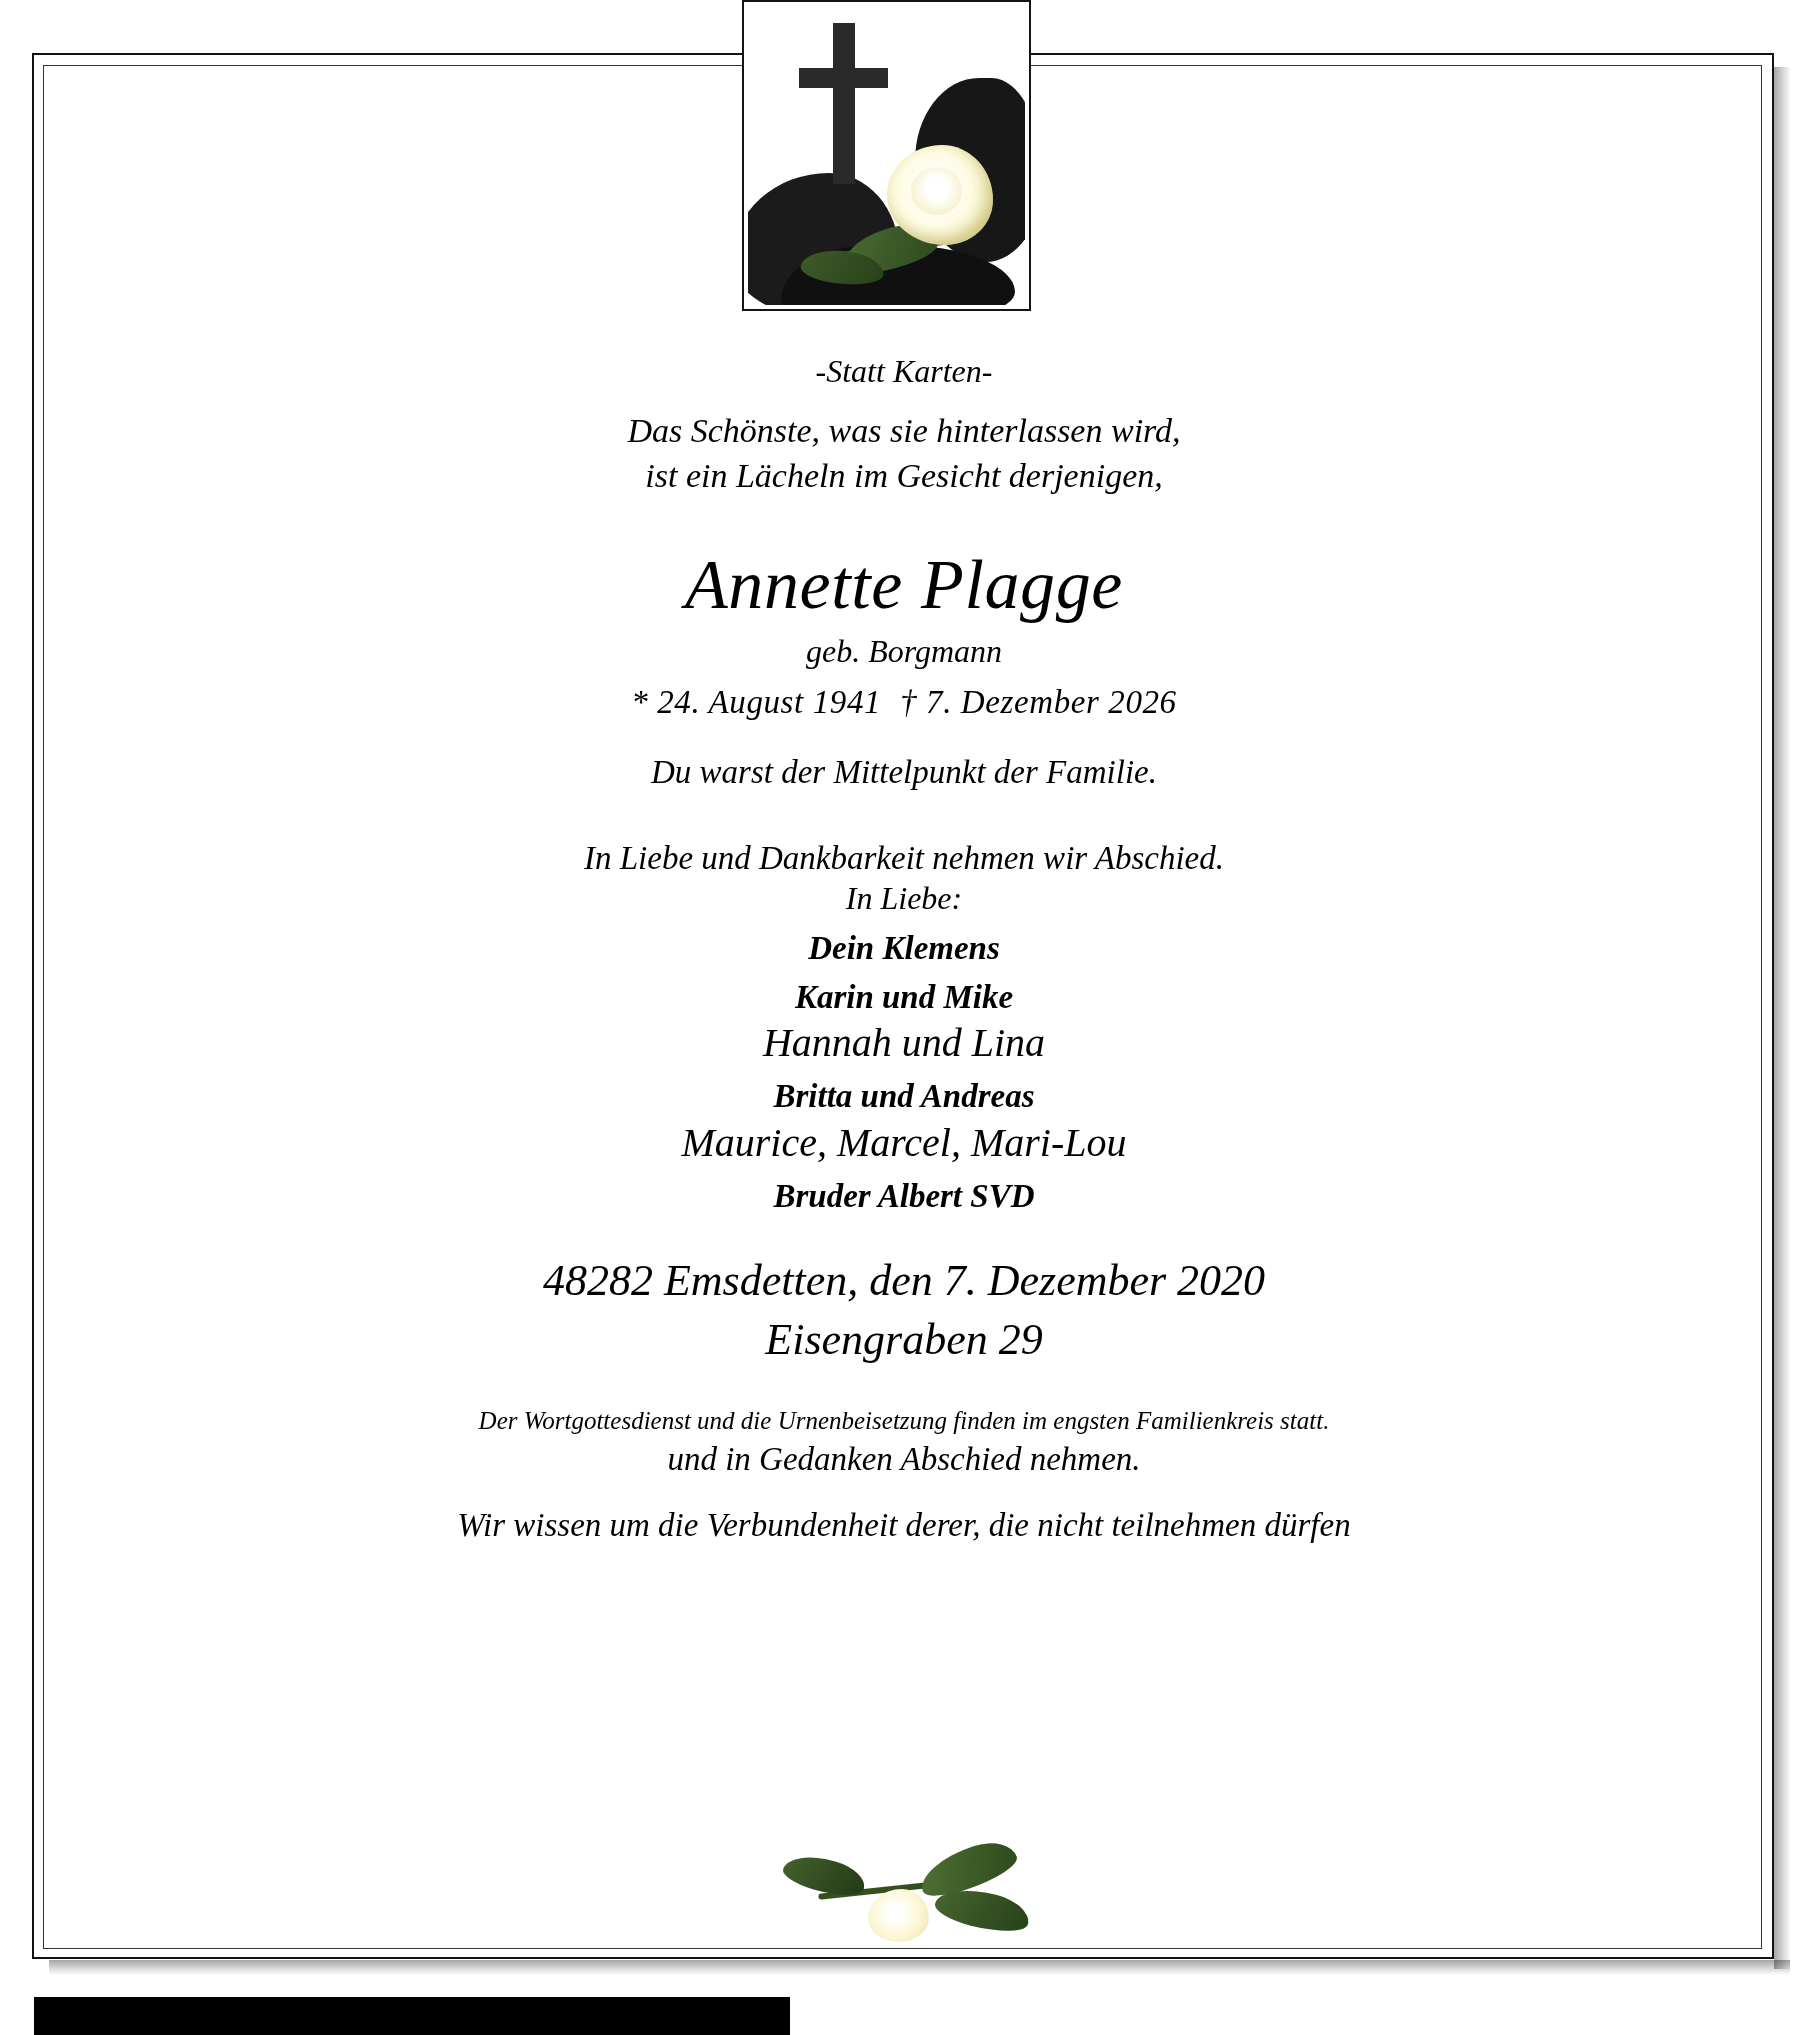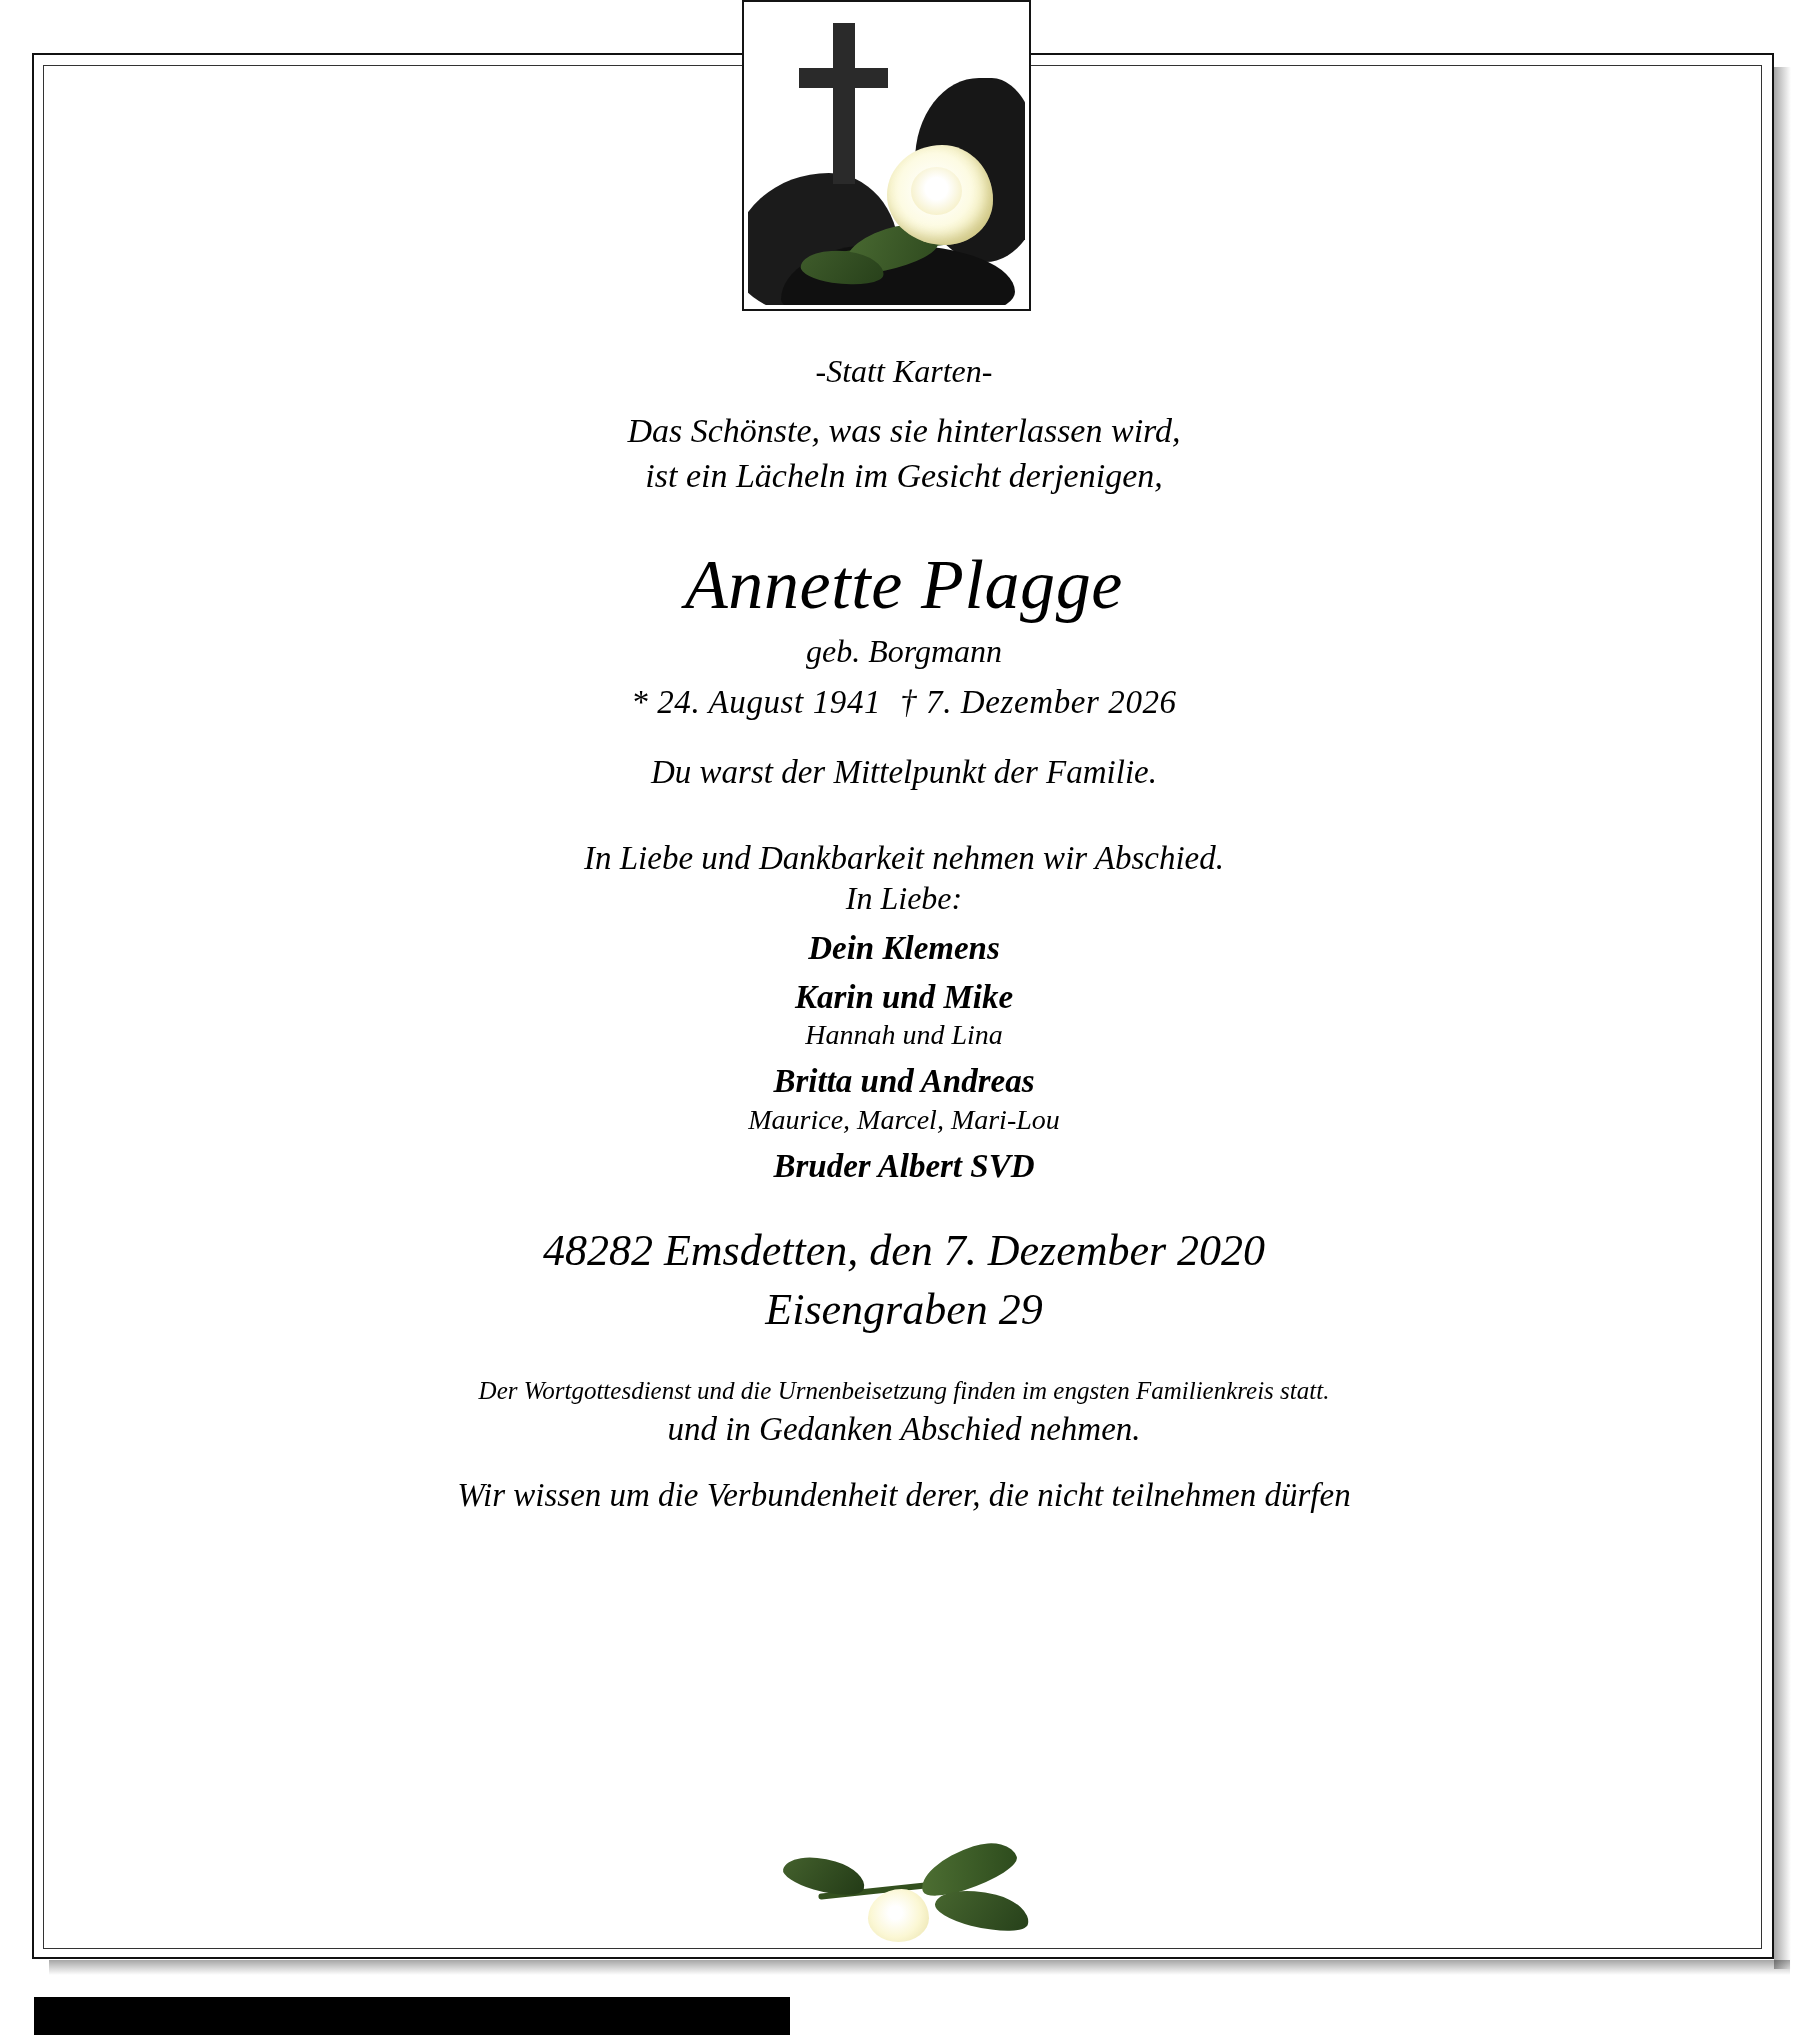--- a/index.html
+++ b/index.html
@@ -244,21 +244,21 @@
     margin-bottom: 12.2px;
   }
   .fam-bold {
     font-size: 33px;
     font-style: italic;
     font-weight: bold;
     margin-top: 12.2px;
     margin-bottom: 3.3px;
   }
   .fam-plain {
-    font-size: 28px;
+    font-size: 40px;
     font-style: italic;
     margin-bottom: 3.3px;
   }
   .place {
     font-size: 44px;
     font-style: italic;
     line-height: 1.34;
     margin-top: 37px;
   }
   .service {

